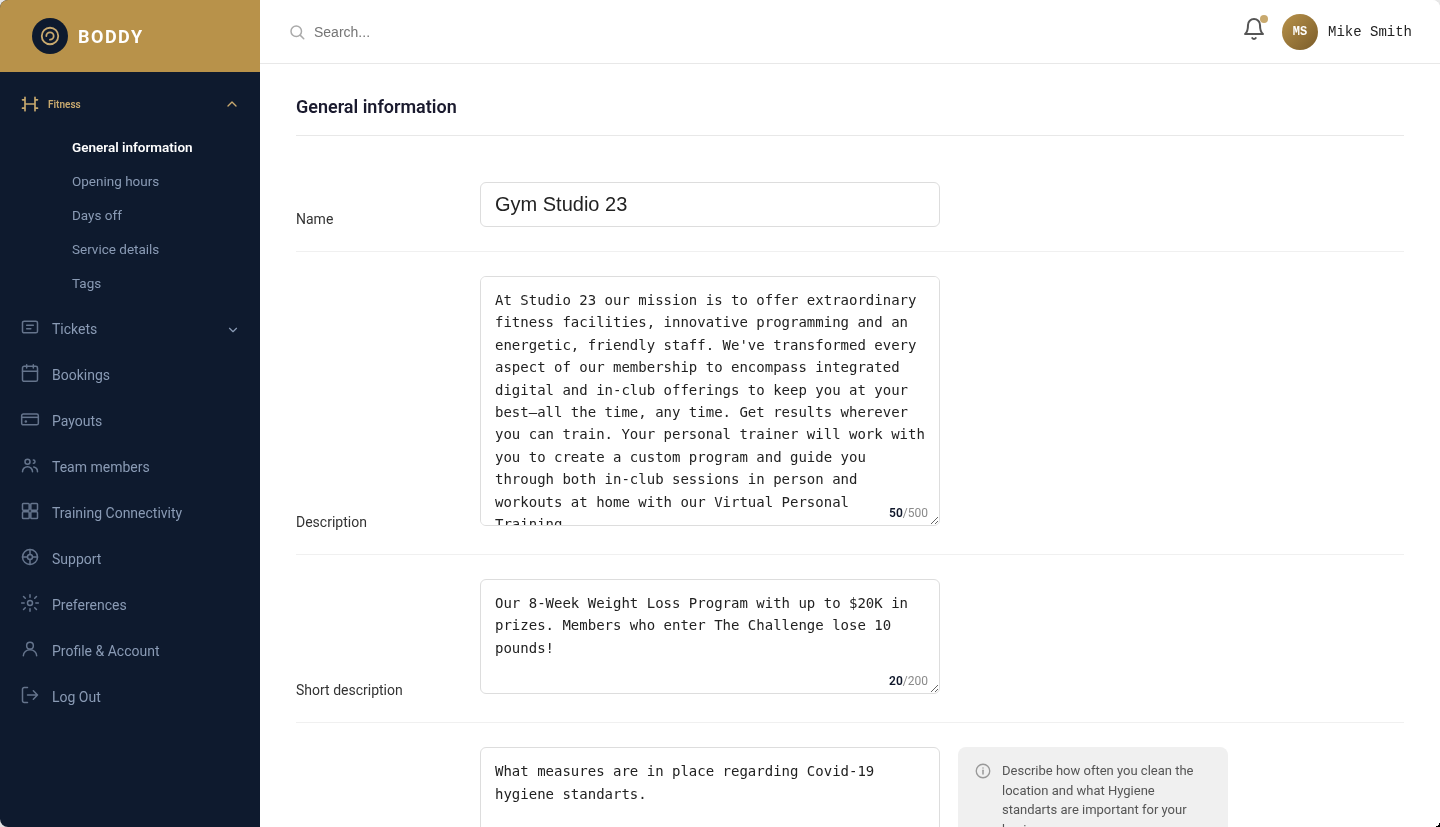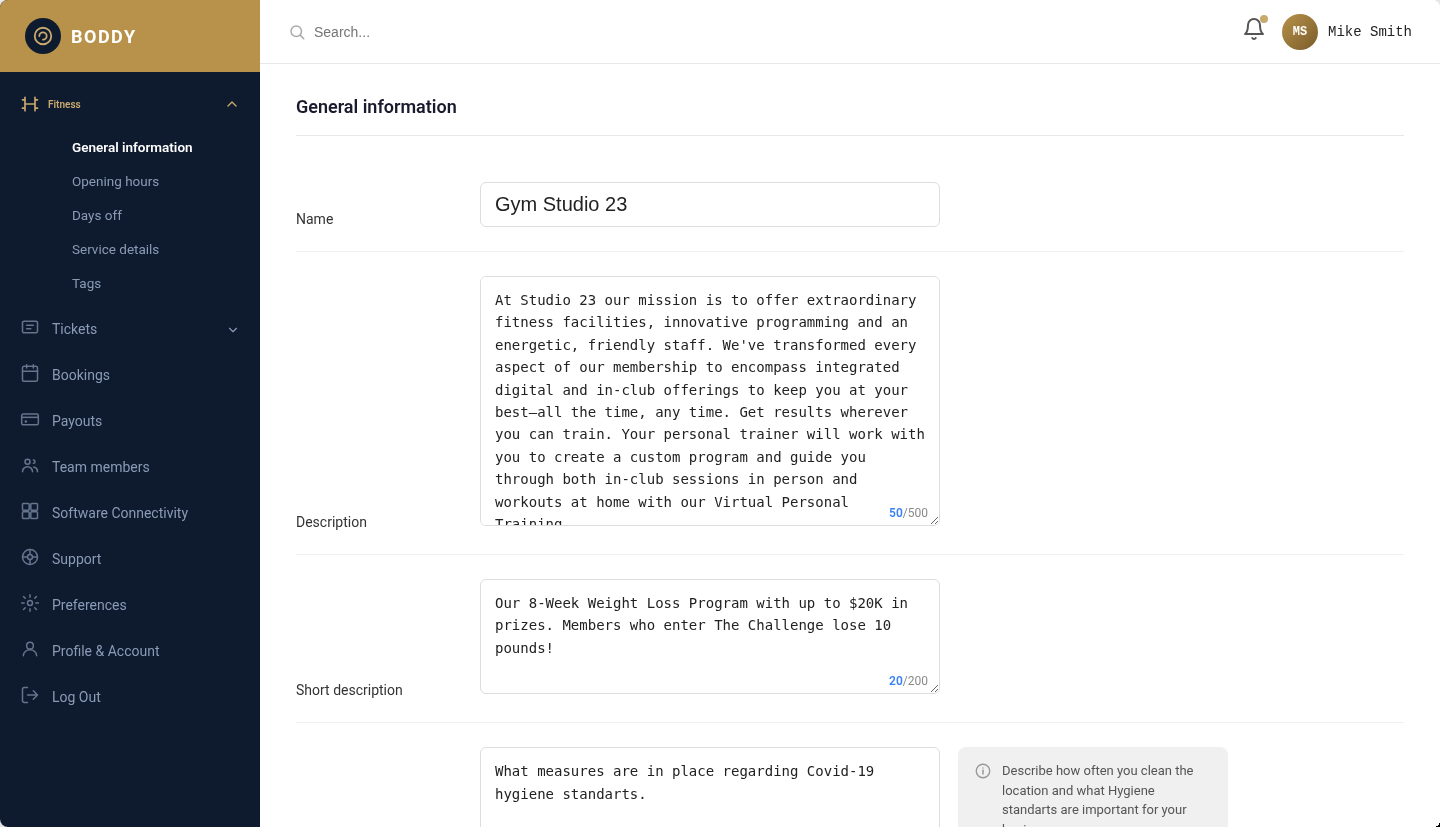--- a/index.html
+++ b/index.html
@@ -23,21 +23,21 @@
       display: flex;
       flex-direction: column;
       height: 100%;
       overflow-y: auto;
     }
 
     .sidebar-logo {
       display: flex;
       align-items: center;
       gap: 10px;
-      padding: 18px 25px;
+      padding: 18px 32px;
       background: #b8924a;
     }
 
     .logo-icon {
       width: 36px;
       height: 36px;
       background: #0e1a2e;
       border-radius: 50%;
       display: flex; align-items: center; justify-content: center;
     }
@@ -238,21 +238,21 @@
     }
 
     .char-count {
       position: absolute;
       bottom: 10px;
       right: 12px;
       font-size: 12px;
       color: #8a8a8a;
     }
 
-    .char-count .current { color: #3b82f6; font-weight: 600; }
+    .char-count .current { color: #0f172a; font-weight: 600; }
 
     .tooltip-box {
       position: absolute;
       left: calc(100% + 18px);
       top: 0;
       width: 270px;
       background: #f0f0f0;
       border-radius: 8px;
       padding: 14px 16px;
       font-size: 13px;
@@ -349,21 +349,21 @@
         <span>Team members</span>
       </div>
 
       <div class="nav-flat-item">
         <svg class="nav-icon" viewBox="0 0 24 24" fill="none">
           <rect x="3" y="3" width="8" height="8" rx="1" stroke="#8a9bb5" stroke-width="1.8"></rect>
           <rect x="13" y="3" width="8" height="8" rx="1" stroke="#8a9bb5" stroke-width="1.8"></rect>
           <rect x="3" y="13" width="8" height="8" rx="1" stroke="#8a9bb5" stroke-width="1.8"></rect>
           <rect x="13" y="13" width="8" height="8" rx="1" stroke="#8a9bb5" stroke-width="1.8"></rect>
         </svg>
-        <span>Software Connectivity</span>
+        <span>Training Connectivity</span>
       </div>
 
       <div class="nav-flat-item">
         <svg class="nav-icon" viewBox="0 0 24 24" fill="none">
           <circle cx="12" cy="12" r="9" stroke="#8a9bb5" stroke-width="1.8"></circle>
           <circle cx="12" cy="12" r="3" stroke="#8a9bb5" stroke-width="1.8"></circle>
           <path d="M12 3v6M12 15v6M3 12h6M15 12h6" stroke="#8a9bb5" stroke-width="1.8" stroke-linecap="round"></path>
         </svg>
         <span>Support</span>
       </div>

